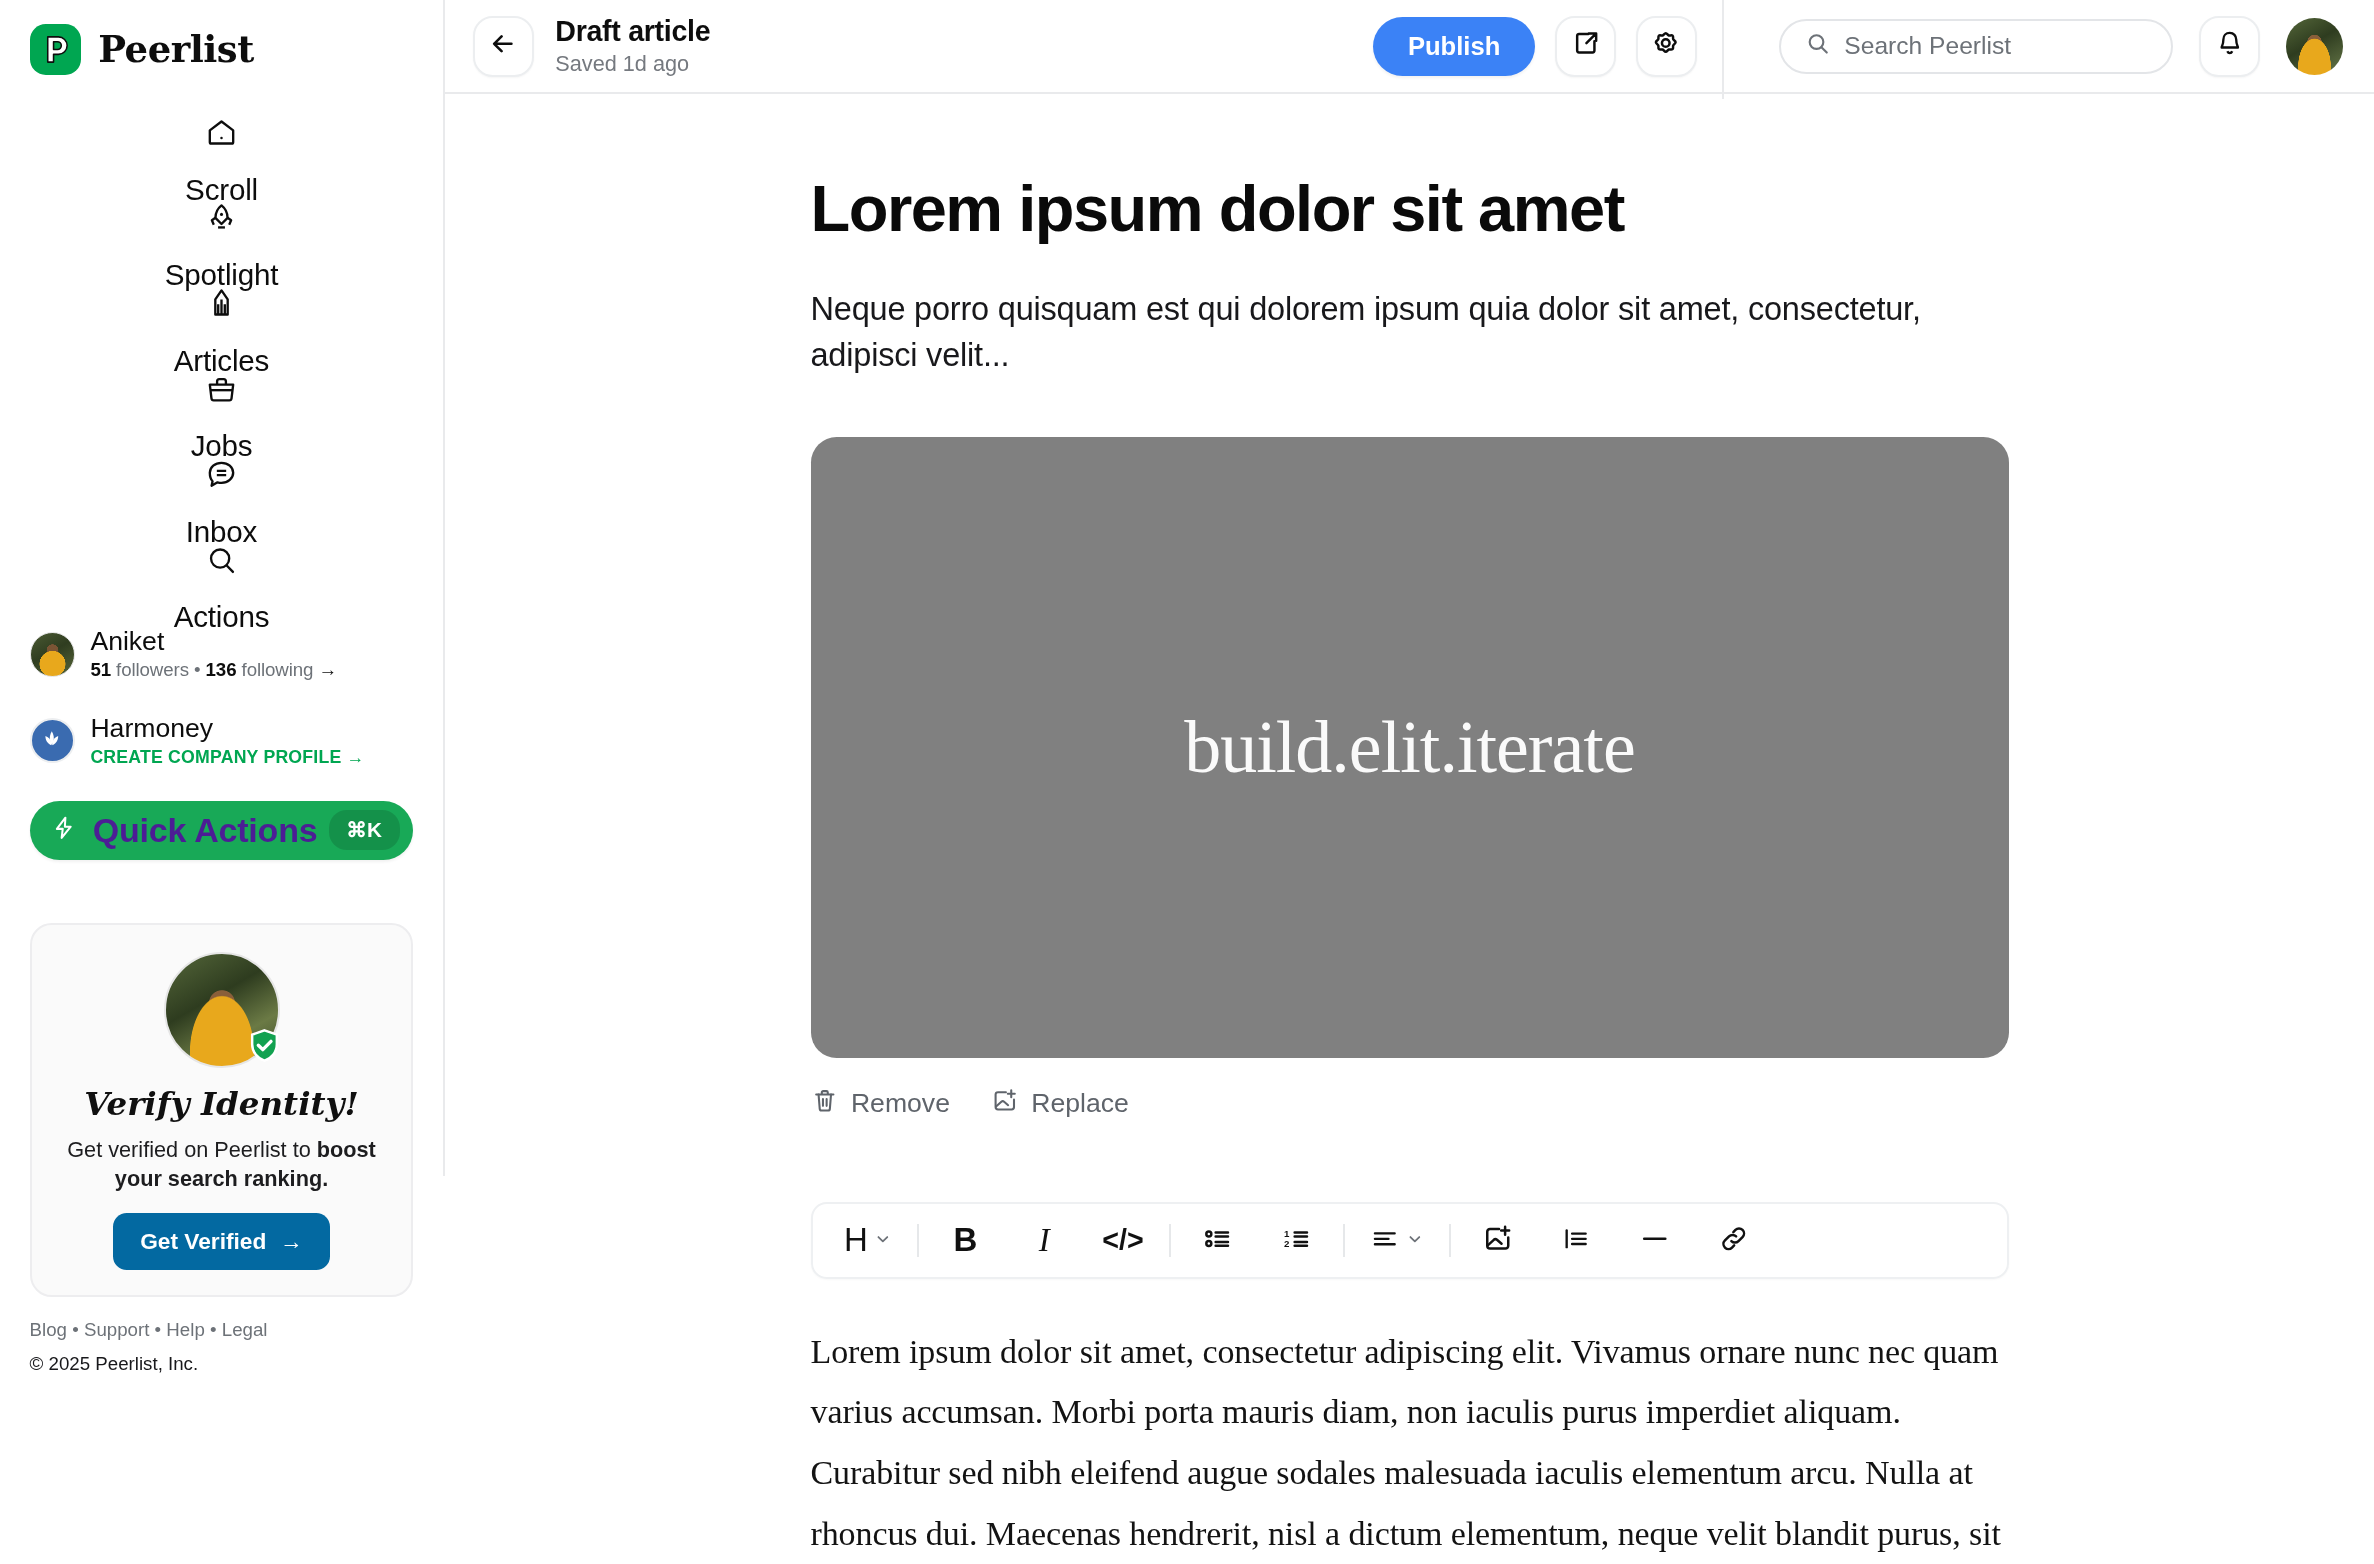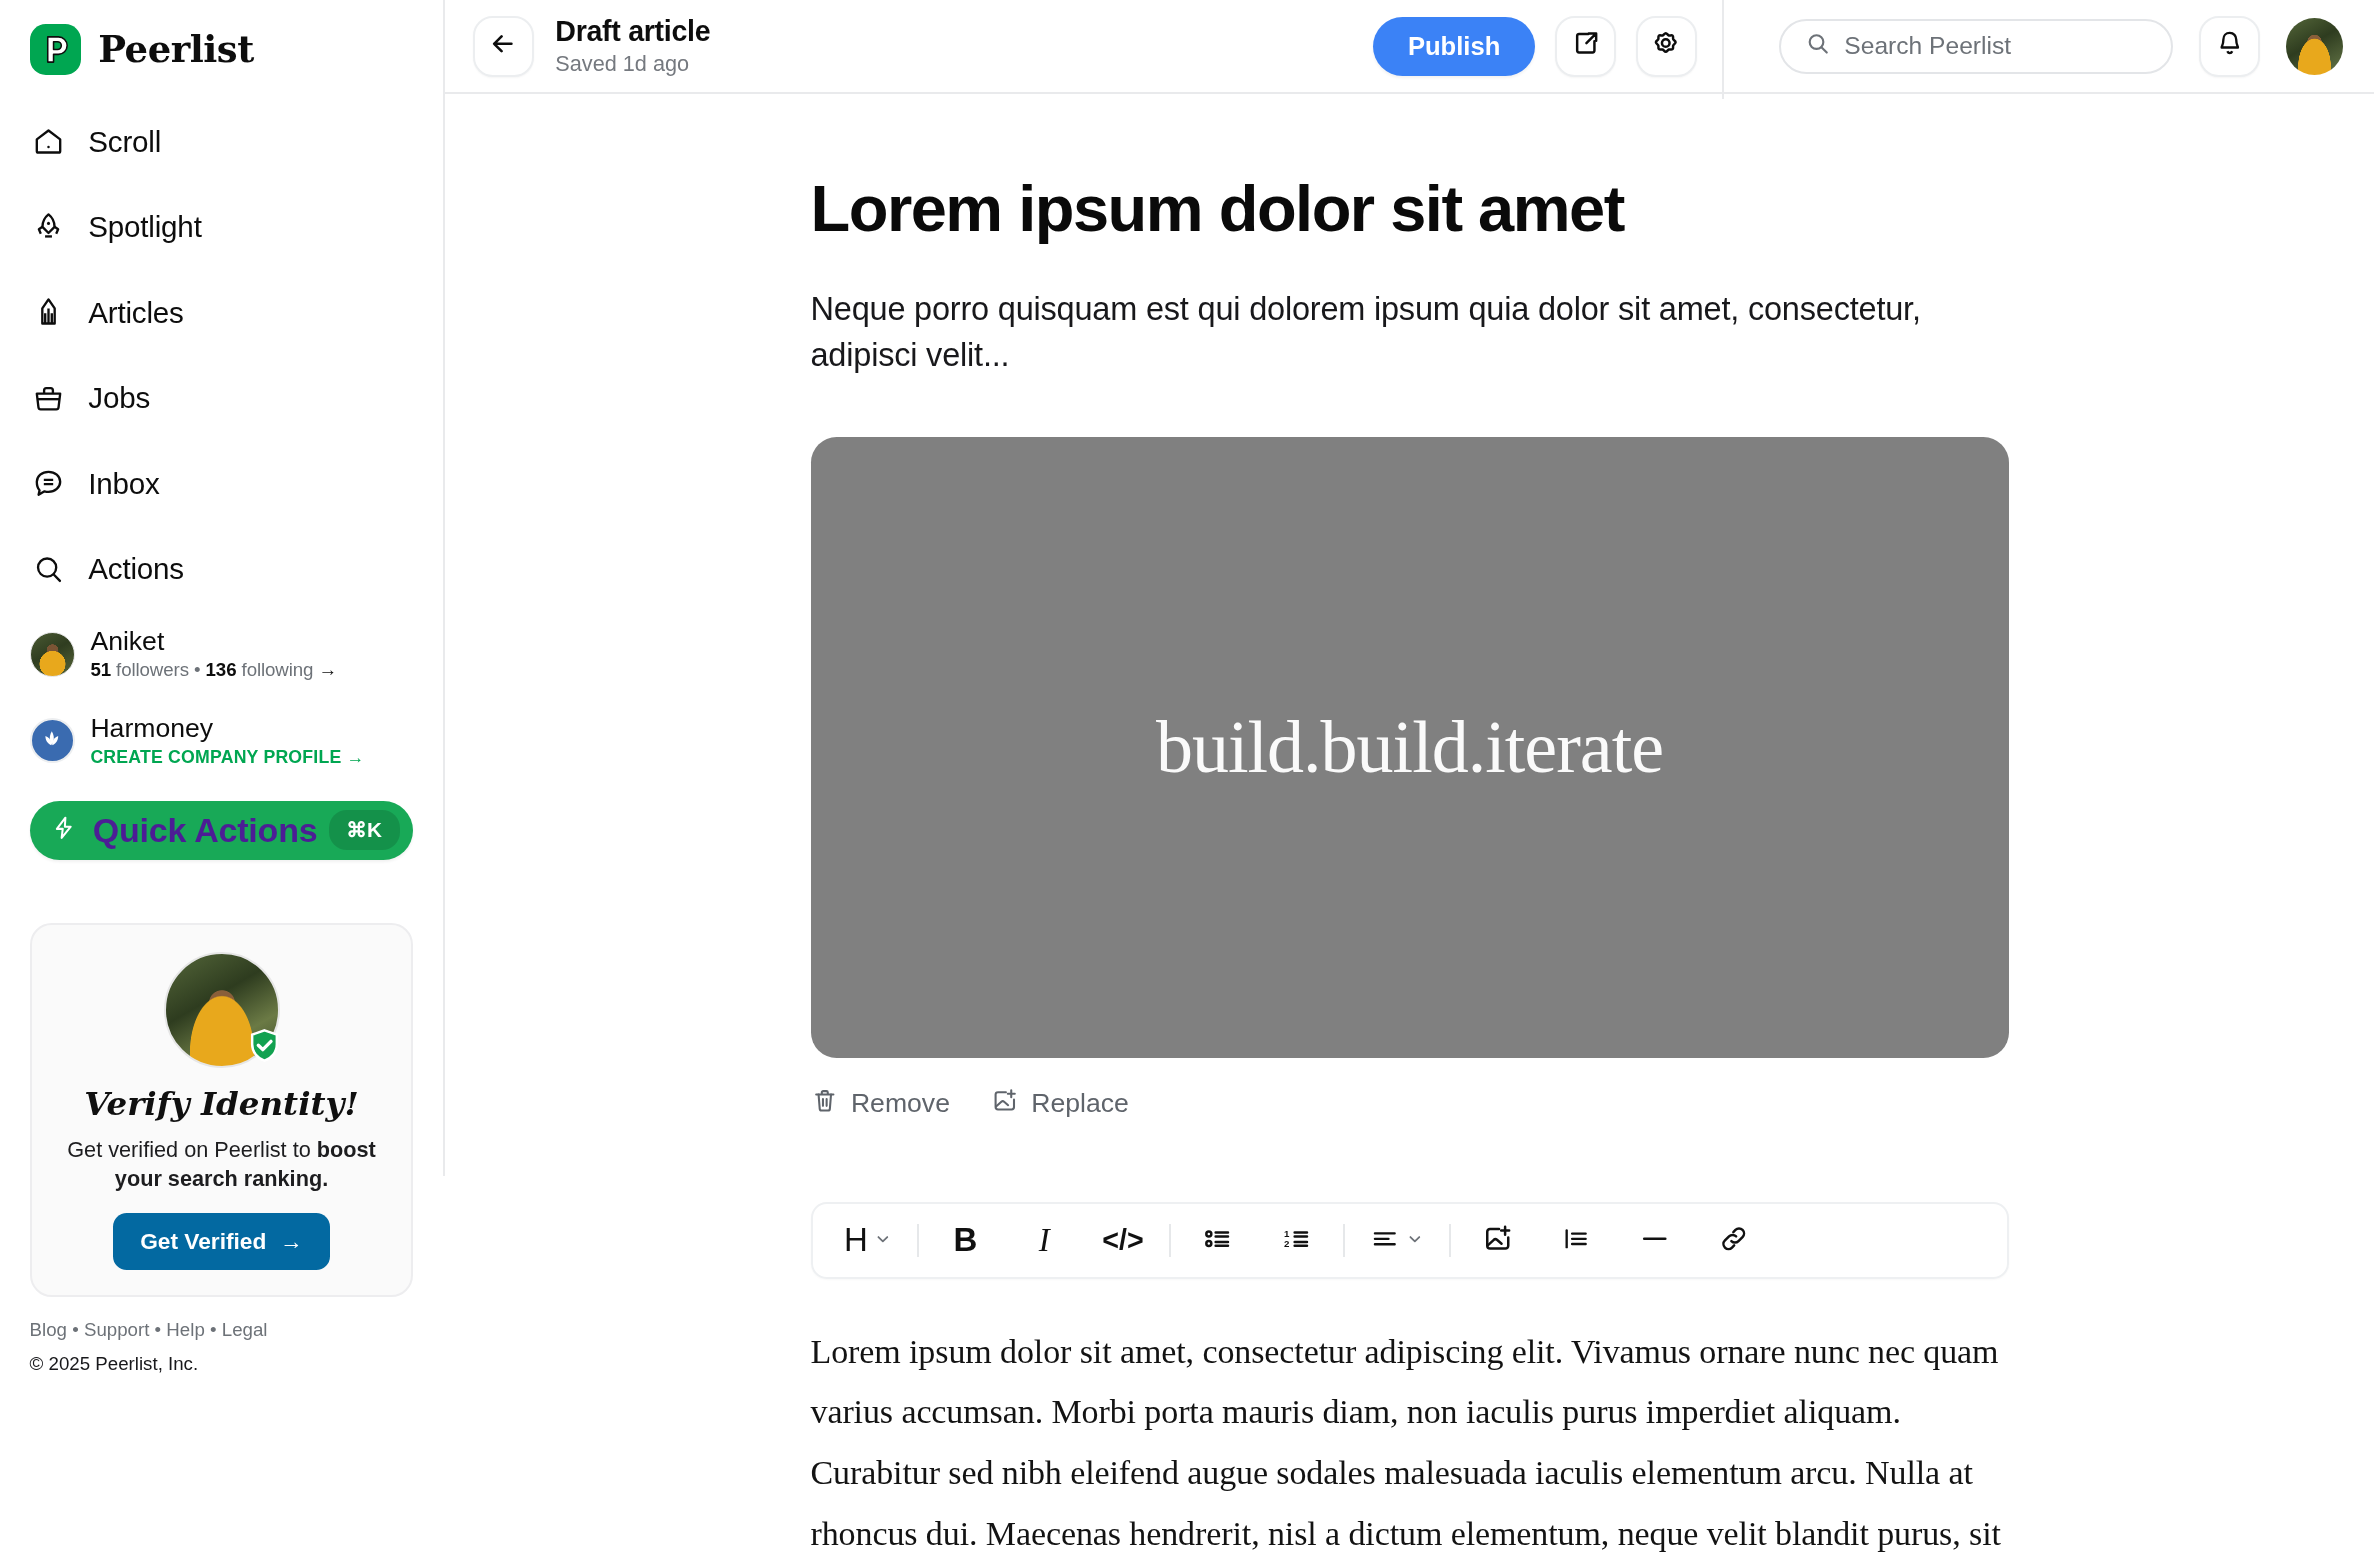--- a/index.html
+++ b/index.html
@@ -27,21 +27,21 @@
   }
   .brand-mark svg { display:block; }
   .brand-name {
     font-family: "DejaVu Serif", serif;
     font-size: 37px; font-weight: 700; color: #0d0d0d; letter-spacing: -0.5px;
   }
 
   .nav { margin-top: 37px; }
   .nav-item {
     display: flex; align-items: center; gap: 21.7px;
-    height: 55px; margin-bottom: 30.5px; cursor: pointer;
+    height: 55px; margin-bottom: 30.5px; cursor: pointer; flex-direction: column;
   }
   .nav-item .ico { width: 37px; height: 37px; flex: 0 0 37px; display:flex; align-items:center; justify-content:center; }
   .nav-item .lbl { font-size: 29.6px; color: #0d0d0d; letter-spacing: -0.2px; }
 
   .profile-block { margin-top: 27.6px; }
   .profile-row { display: flex; align-items: center; gap: 15.8px; margin-bottom: 33px; cursor: pointer; }
   .avatar-sm {
     width: 45px; height: 45px; flex:0 0 45px; border-radius: 50%;
     background:
       radial-gradient(circle at 50% 72%, #e8a81c 0 34%, transparent 35%),
@@ -406,21 +406,21 @@
       </div>
     </header>
 
     <div class="editor-scroll">
       <div class="editor">
 
         <h1 class="art-title">Lorem ipsum dolor sit amet</h1>
         <p class="art-sub">Neque porro quisquam est qui dolorem ipsum quia dolor sit amet, consectetur, adipisci velit...</p>
 
         <div class="cover">
-          <span class="cover-text">build.build.iterate</span>
+          <span class="cover-text">build.elit.iterate</span>
         </div>
 
         <div class="img-actions">
           <div class="img-action">
             <span>
               <svg width="27.6" height="27.6" viewBox="0 0 24 24" fill="none" stroke="#5f646b" stroke-width="1.8" stroke-linecap="round" stroke-linejoin="round">
                 <path d="M4.5 6.6h15M9.4 6.6V4.8c0-.7.5-1.2 1.2-1.2h2.8c.7 0 1.2.5 1.2 1.2v1.8"></path>
                 <path d="M6.6 6.6 7.6 19a1.5 1.5 0 0 0 1.5 1.4h5.8a1.5 1.5 0 0 0 1.5-1.4l1-12.4"></path>
                 <path d="M10.4 10.4v6M13.6 10.4v6"></path>
               </svg>

